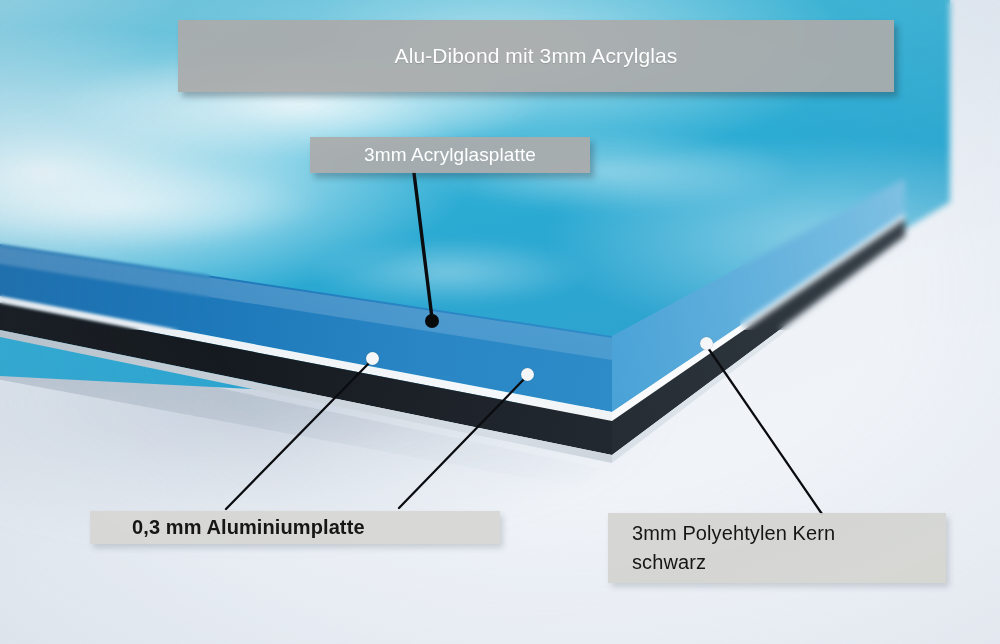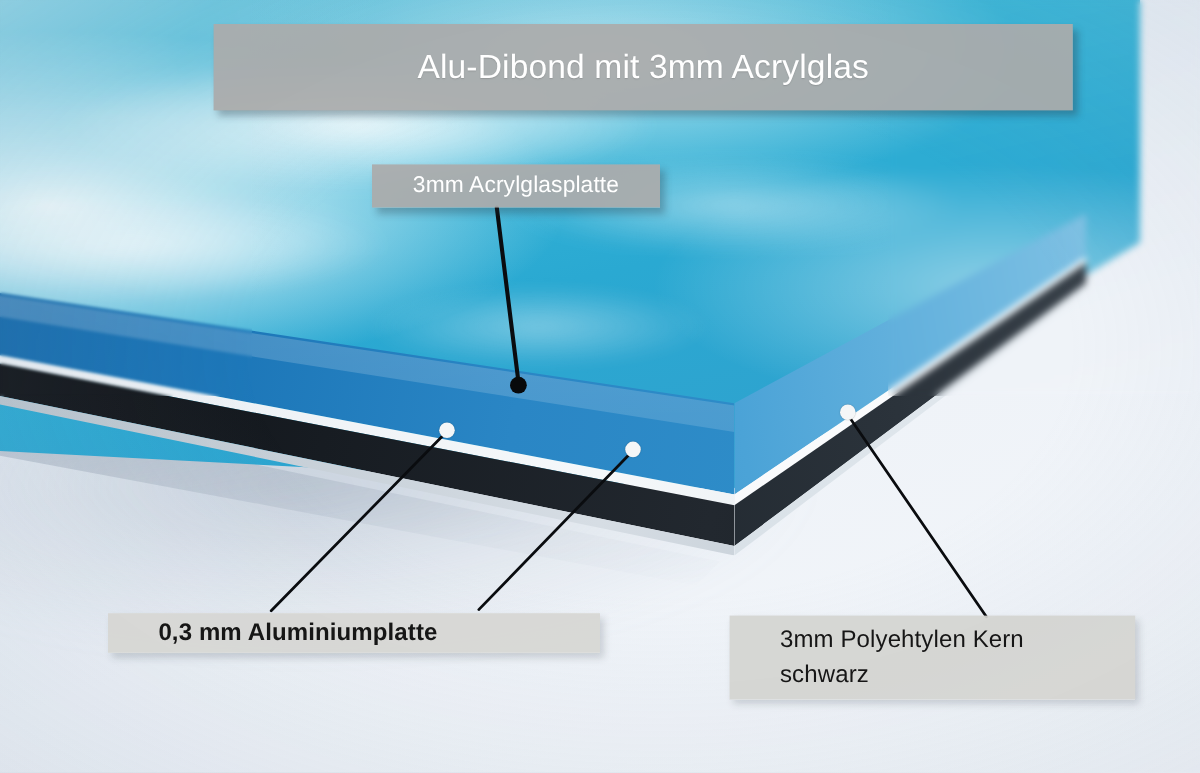--- a/index.html
+++ b/index.html
@@ -159,42 +159,42 @@
     display:flex;align-items:center;
     letter-spacing:.1px;
   }
   .callout.title{
     left:178px;top:20px;width:716px;height:72px;
     background:rgba(171,171,171,0.93);
     justify-content:center;
     box-shadow:4px 5px 6px rgba(40,50,62,0.33);
   }
   .callout.title .txt{
-    color:#ffffff;font-size:28px;font-weight:400;
+    color:#ffffff;font-size:21px;font-weight:400;
     text-shadow:0 1px 1px rgba(80,80,80,.25);
   }
   .callout.acryl{
-    left:310px;top:137px;width:240px;height:36px;
+    left:310px;top:137px;width:280px;height:36px;
     background:rgba(171,171,171,0.93);
     justify-content:center;
     box-shadow:4px 5px 6px rgba(40,50,62,0.30);
   }
   .callout.acryl .txt{color:#ffffff;font-size:19px;}
   .callout.alu{
     left:90px;top:511px;width:410px;height:33px;
     background:rgba(214,214,211,0.93);
     padding-left:42px;
     box-shadow:3px 4px 6px rgba(40,50,62,0.18);
     font-weight:bold;
   }
   .callout.alu .txt{color:#161616;font-size:20px;}
   .callout.pe{
     left:608px;top:513px;width:338px;height:70px;
     background:rgba(212,212,209,0.93);
-    padding-left:42px;
+    padding-left:24px;
     align-items:flex-start;
     flex-direction:column;
     justify-content:center;
     box-shadow:3px 4px 6px rgba(40,50,62,0.18);
   }
   .callout.pe .txt{color:#161616;font-size:20px;line-height:29px;}
 
   .dot-black{
     position:absolute;width:14px;height:14px;border-radius:50%;
     background:#08090b;

